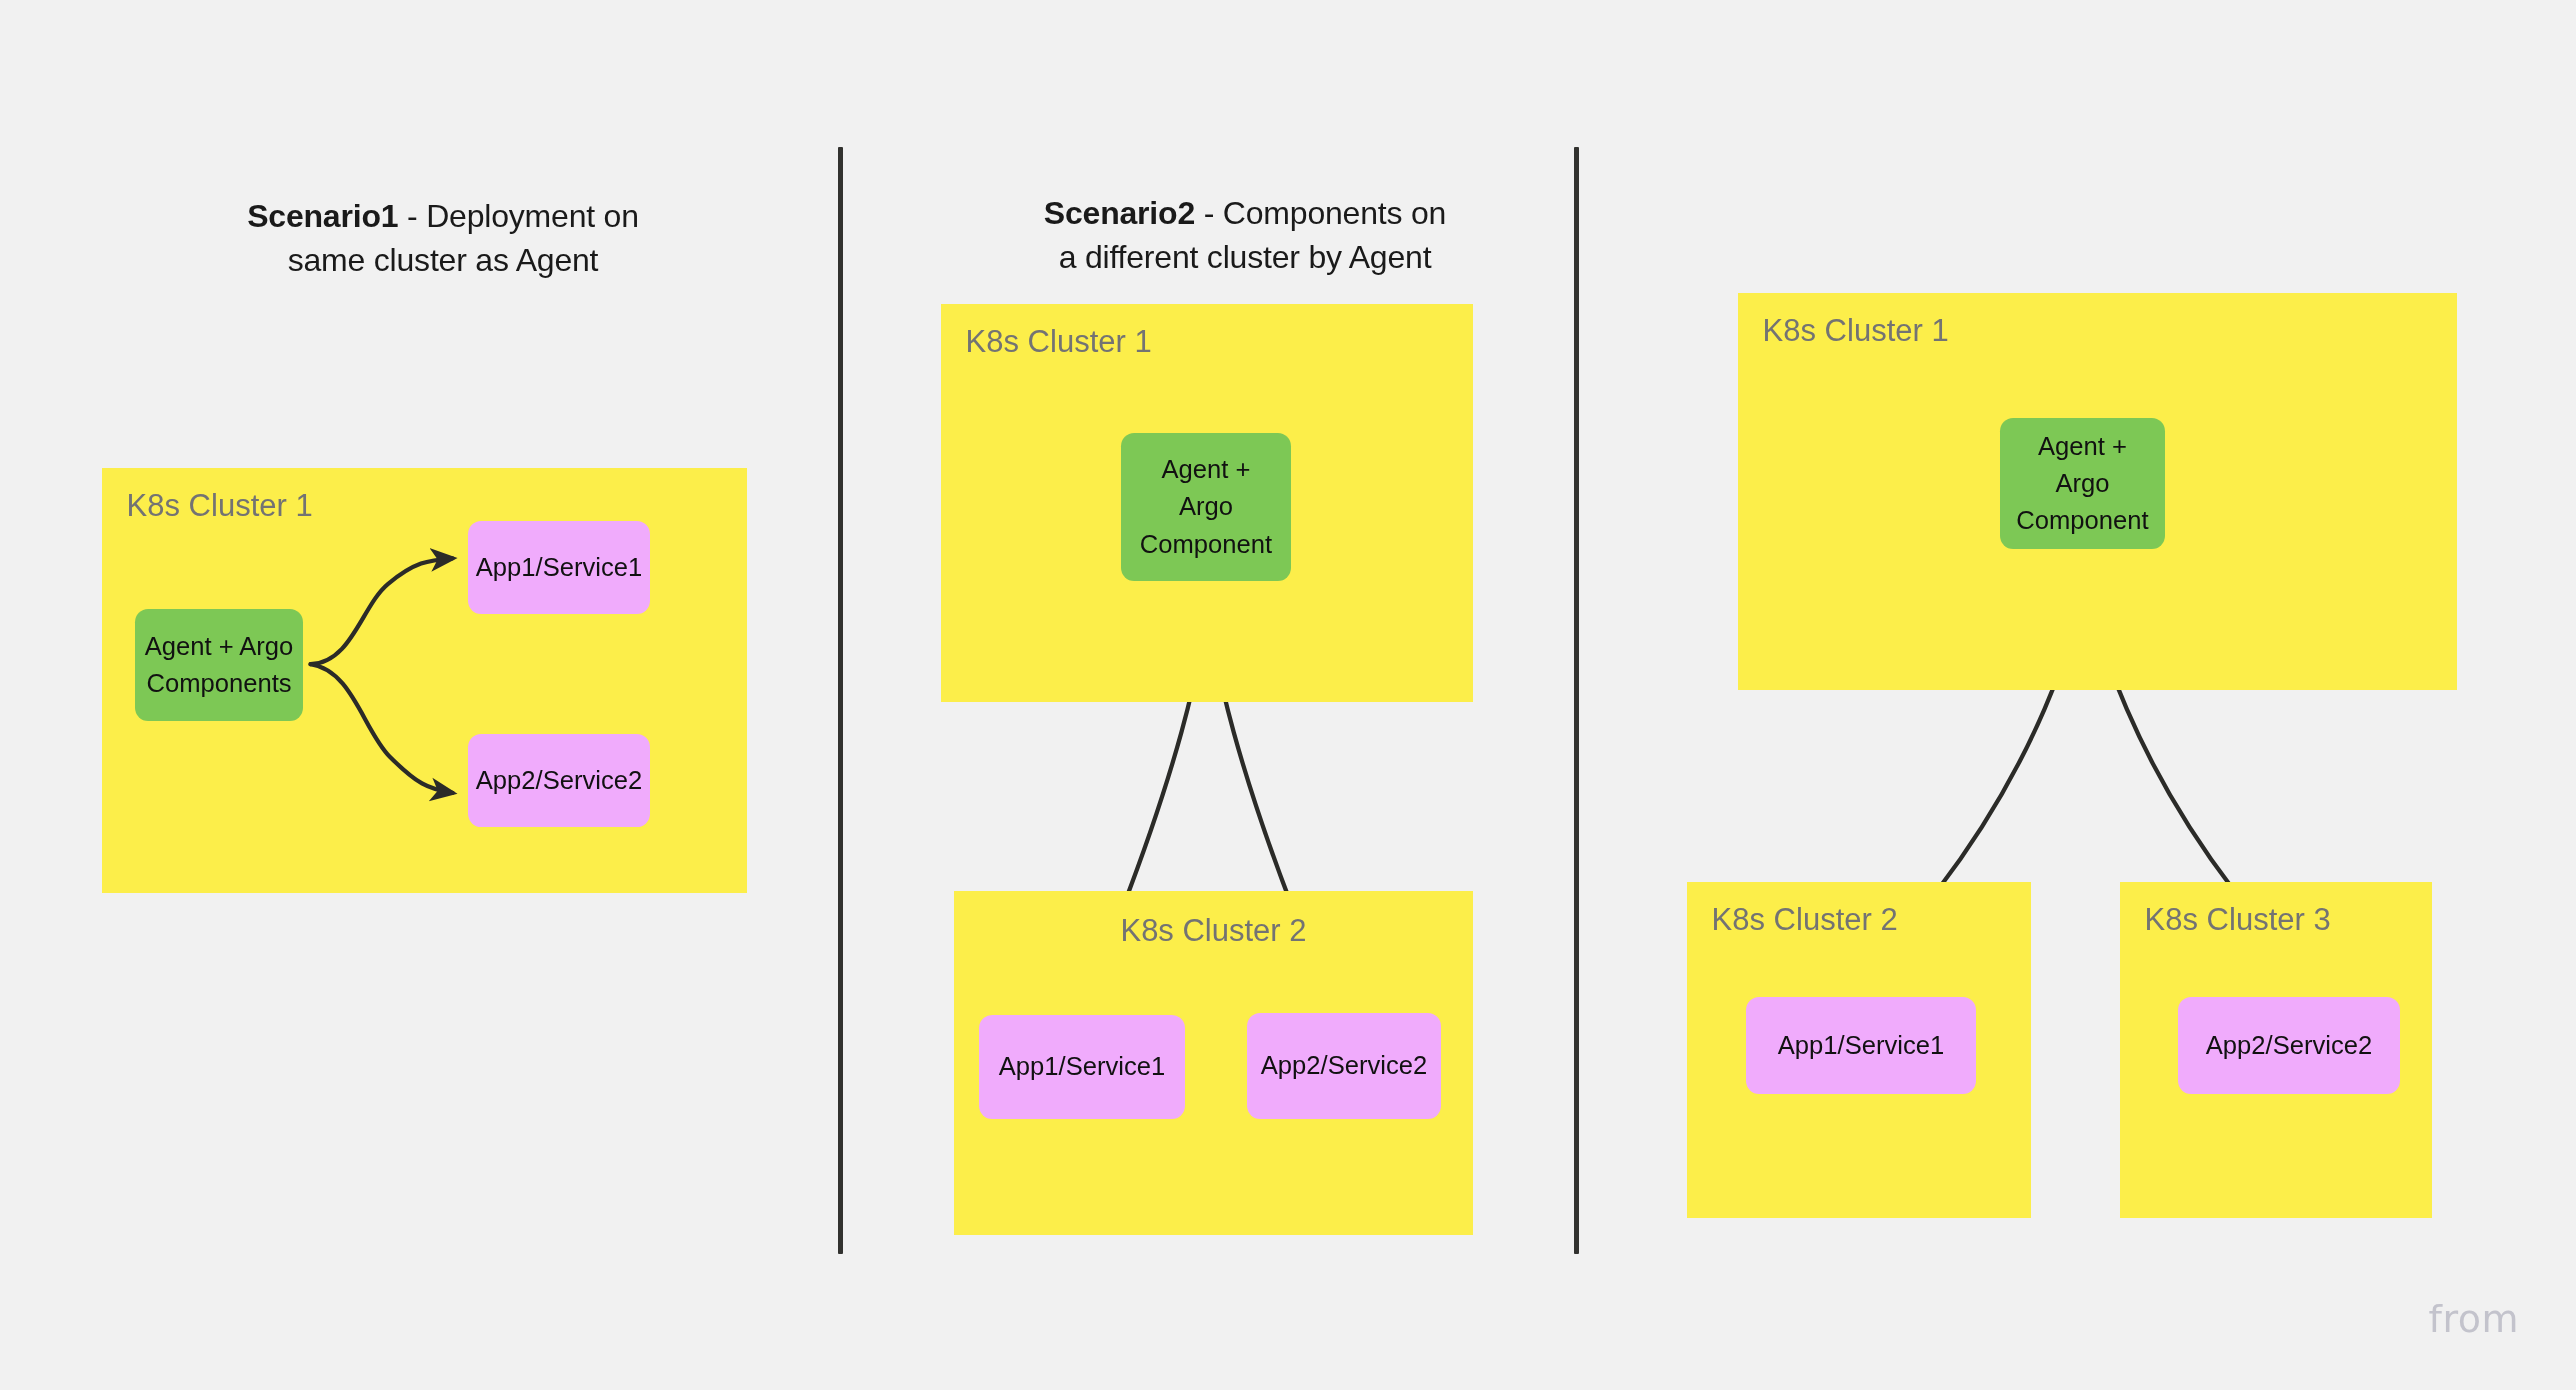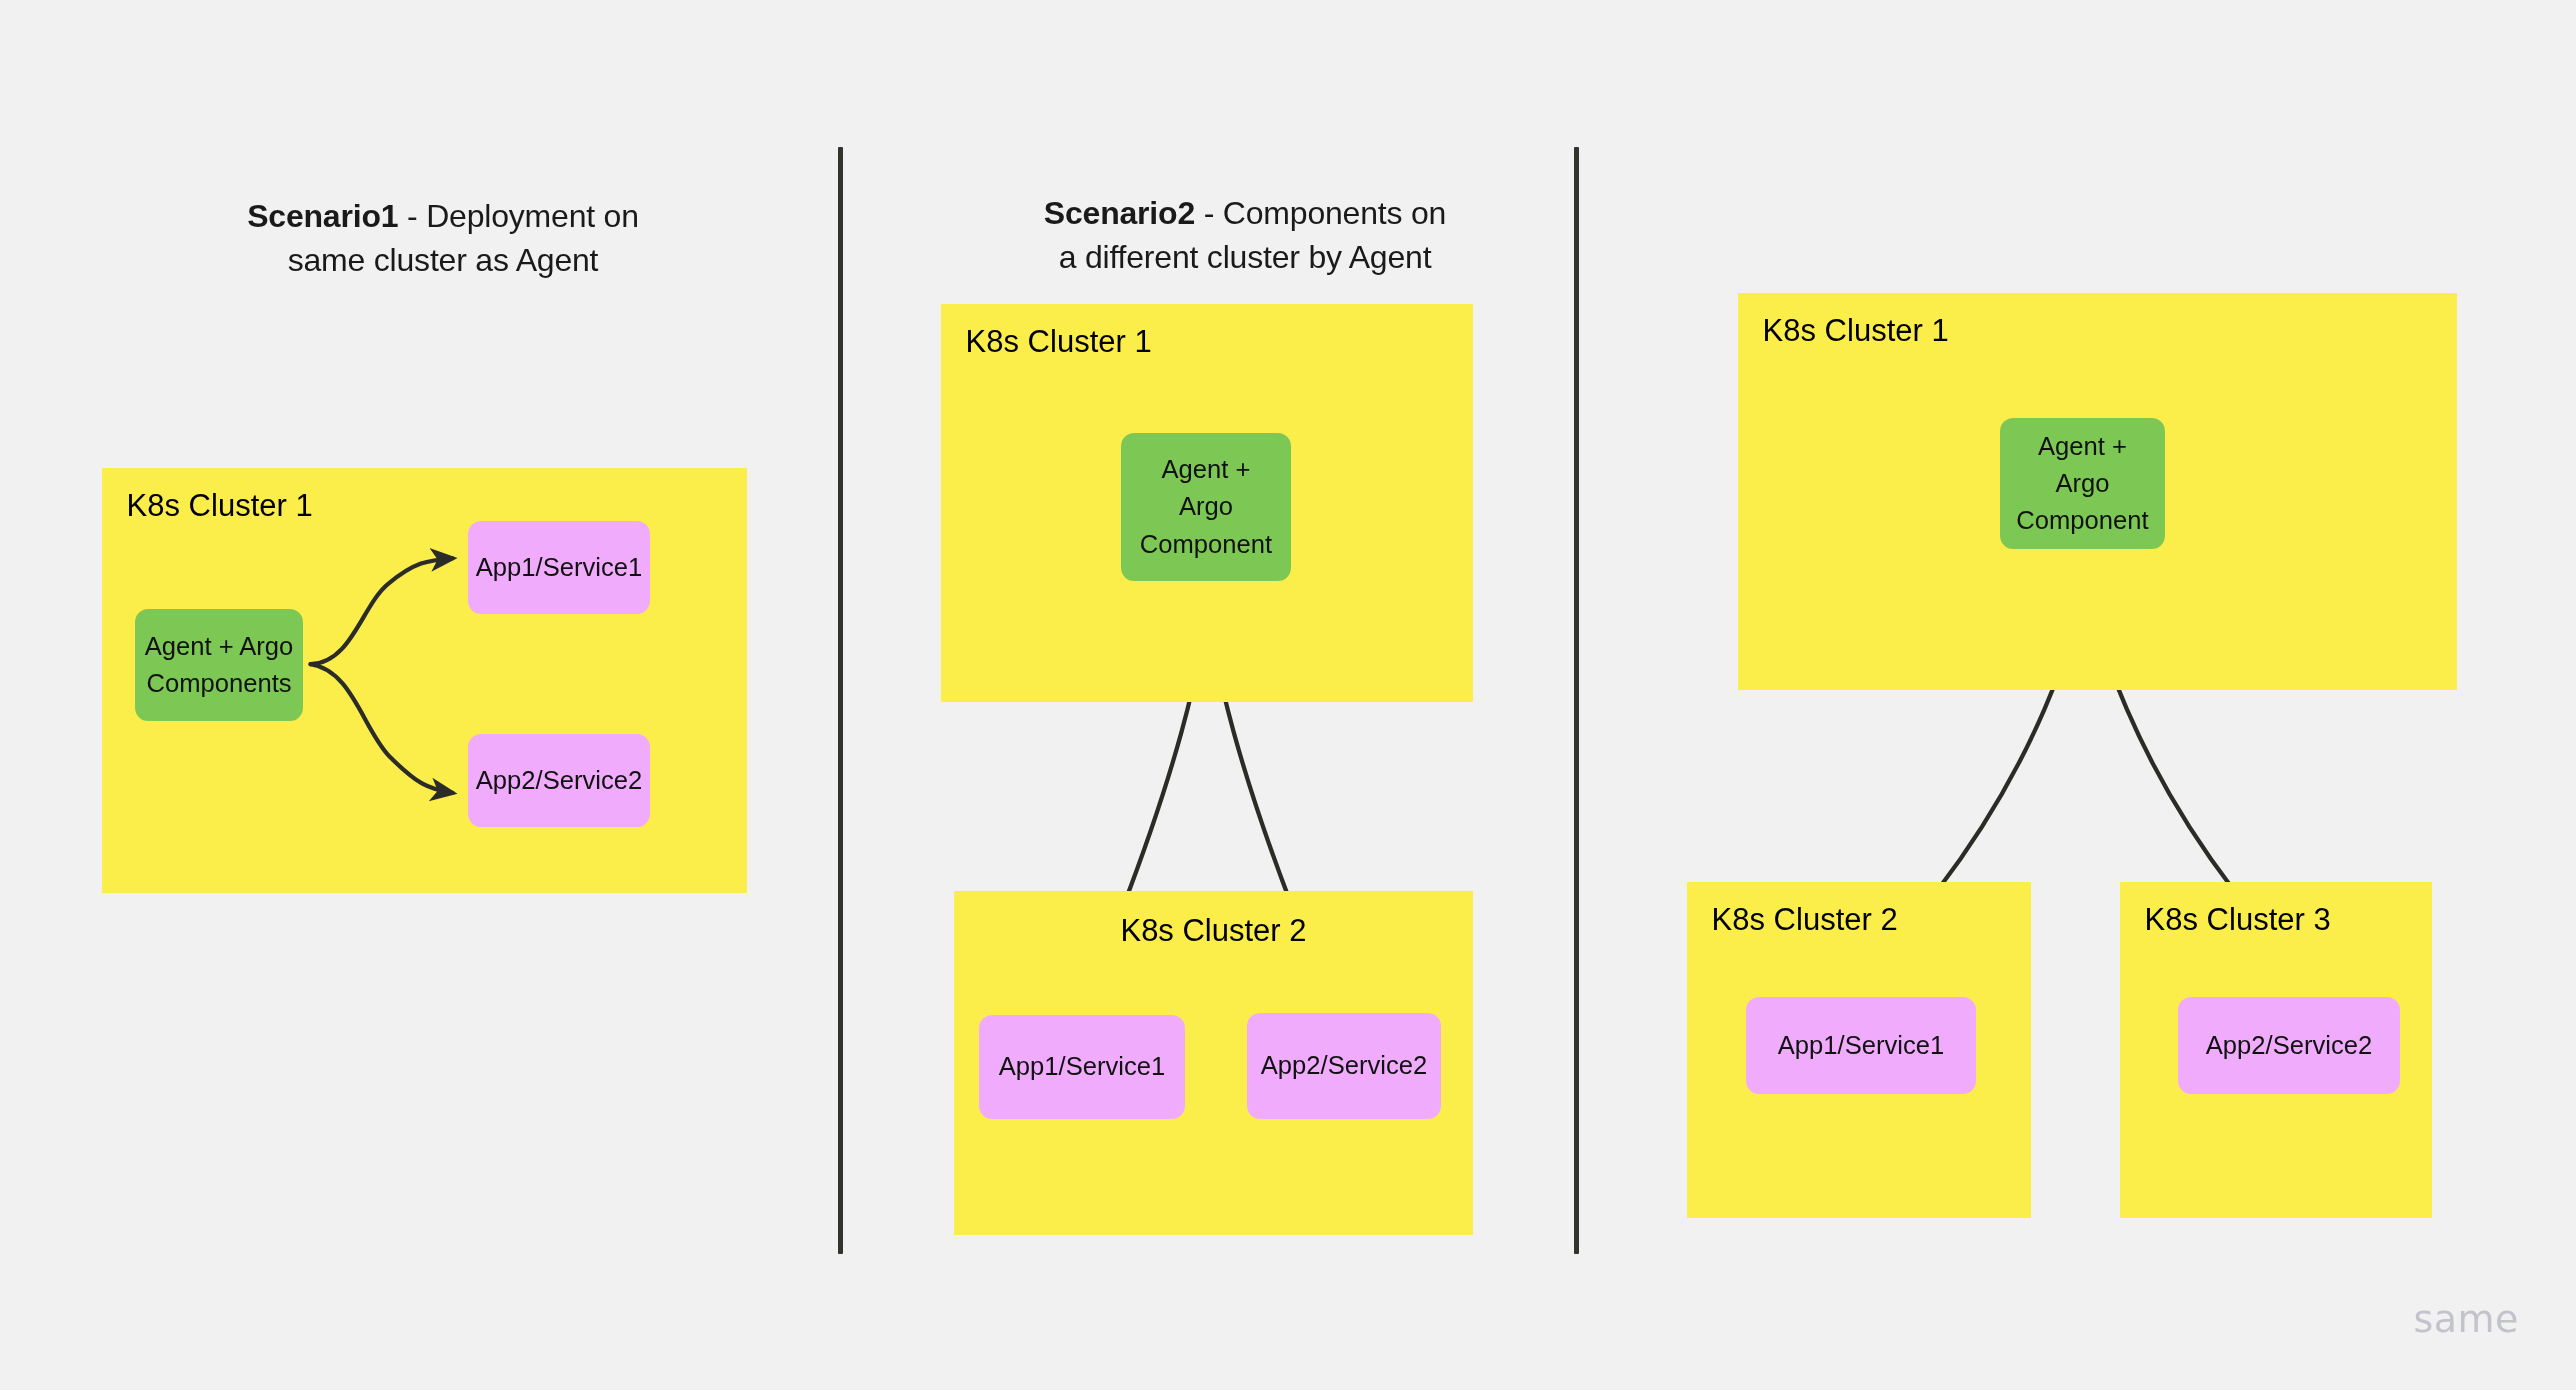--- a/index.html
+++ b/index.html
@@ -42,21 +42,21 @@
 
   
   .cluster {
     position: absolute;
     background: #fcee4a;
   }
   .cluster-label {
     position: absolute;
     font-size: 31px;
     line-height: 1.2;
-    color: #000000;
+    color: #737373;
     white-space: nowrap;
   }
   .cluster-label.left { left: 24.6px; top: 19px; }
   .cluster-label.center {
     left: 0; right: 0;
     top: 21px;
     text-align: center;
   }
 
   
@@ -178,16 +178,16 @@
   </div>
 
   <div class="node agent" style="left:2000px; top:418px; width:165px; height:131px;">Agent +
 Argo
 Component</div>
 
   <div class="node app" style="left:1746px; top:997px; width:230px; height:97px;">App1/Service1</div>
 
   <div class="node app" style="left:2178px; top:997px; width:222px; height:97px;">App2/Service2</div>
 
-  <div class="watermark">same</div>
+  <div class="watermark">from</div>
 
 </div>
 
 
 </body></html>

